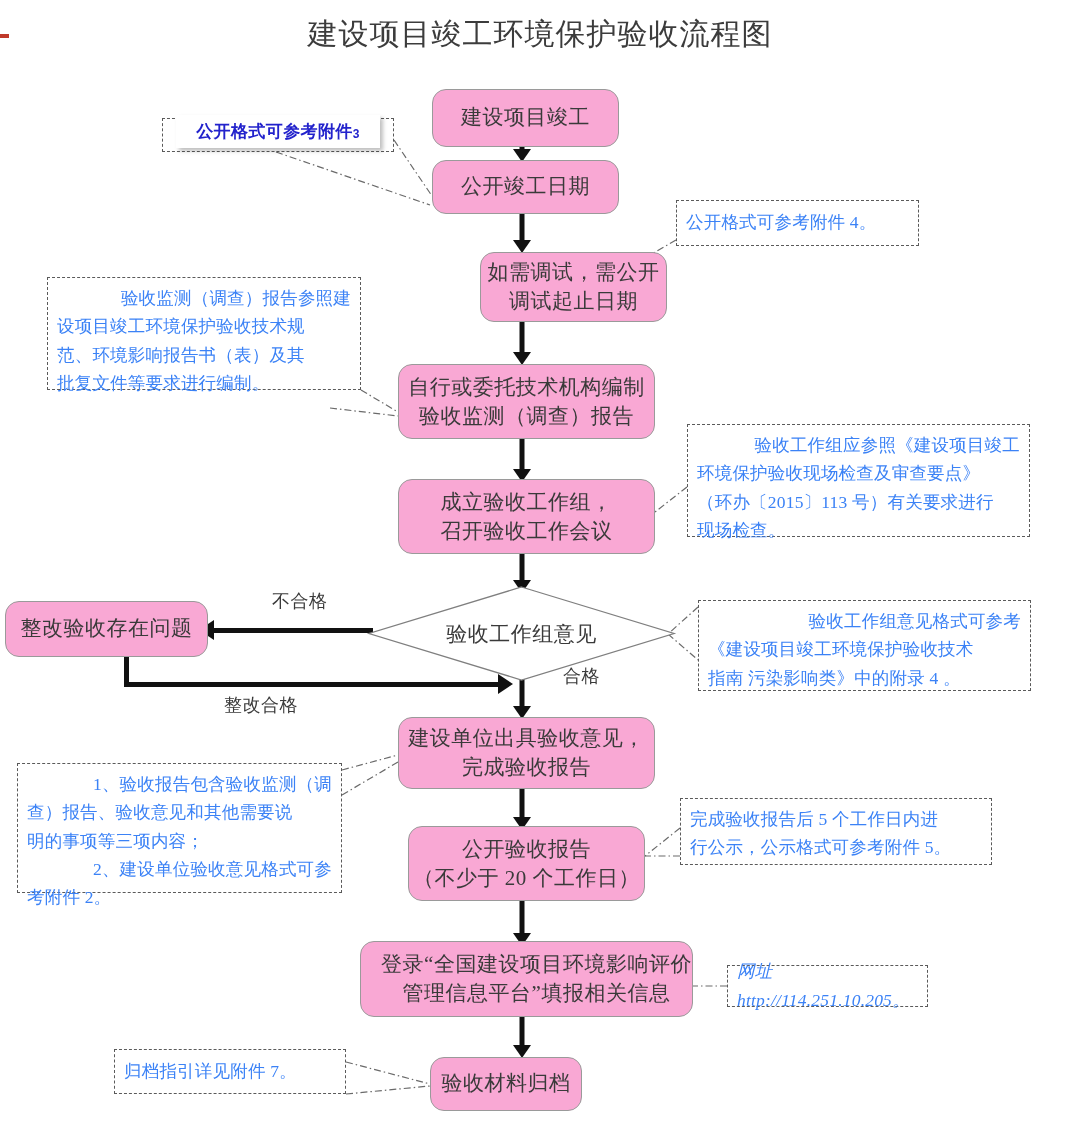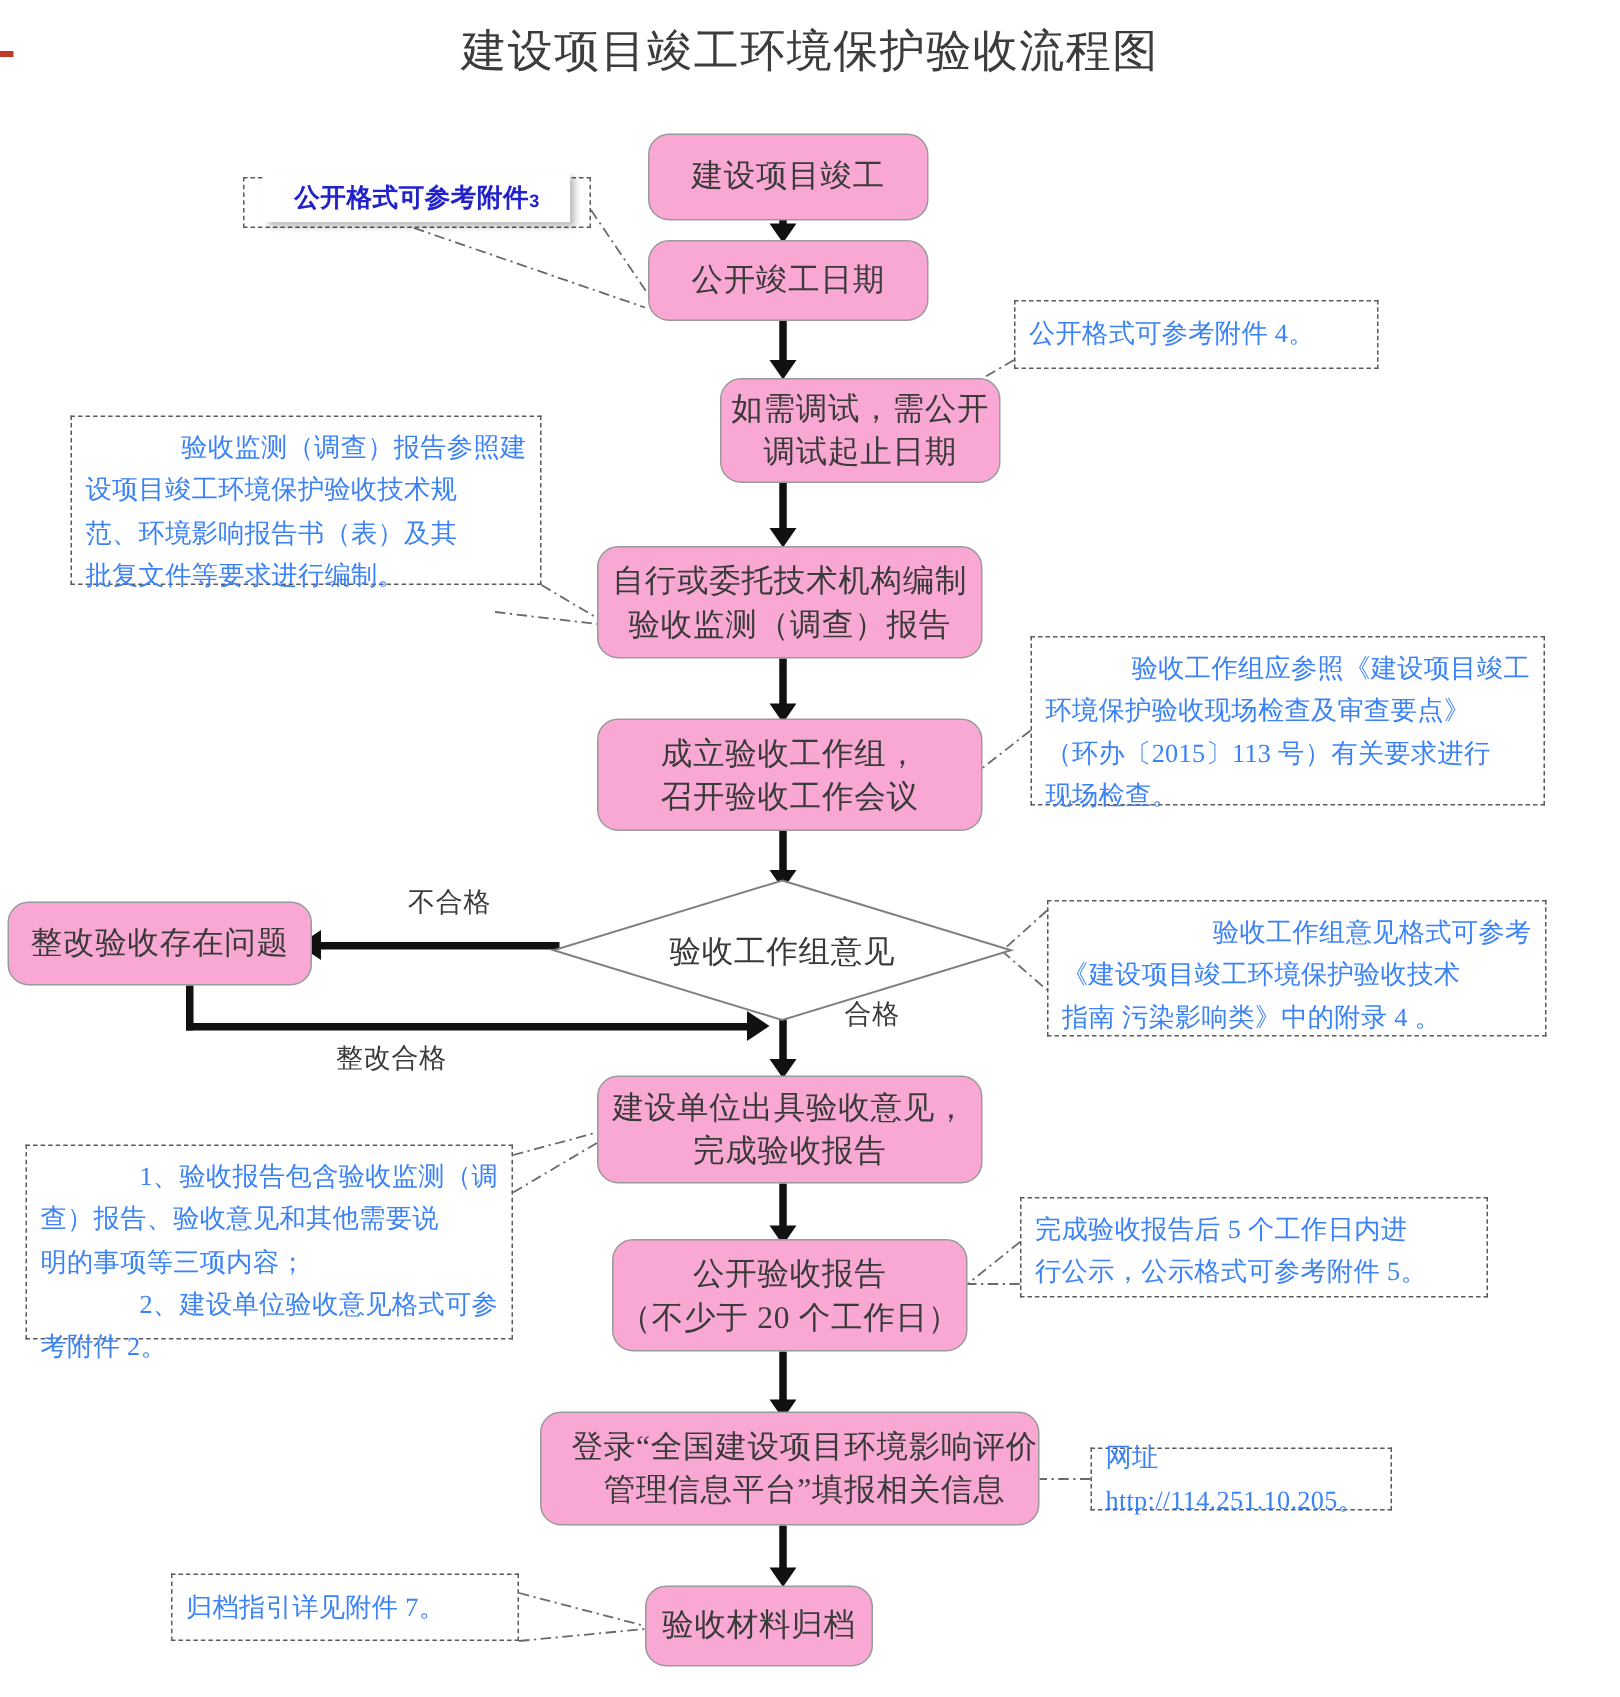--- a/index.html
+++ b/index.html
@@ -370,21 +370,21 @@
 
   <div class="note" style="left:680px; top:798px; width:312px; height:67px;">
     <span class="flat">完成验收报告后 5 个工作日内进</span>
     <span class="flat">行公示，公示格式可参考附件 5。</span>
   </div>
   <svg class="leader" style="left:0; top:0; width:1080px; height:1131px;">
     <line x1="680" y1="828" x2="645" y2="856"></line>
     <line x1="680" y1="856" x2="645" y2="856"></line>
   </svg>
 
-  <div class="note center" style="left:727px; top:965px; width:201px; height:42px;">
+  <div class="note center" style="left:727px; top:965px; width:201px; height:42px;font-style:italic;">
     <span class="flat">网址 http://114.251.10.205。</span>
   </div>
   <svg class="leader" style="left:0; top:0; width:1080px; height:1131px;">
     <line x1="727" y1="986" x2="693" y2="986"></line>
   </svg>
 
   <div class="note center" style="left:114px; top:1049px; width:232px; height:45px;">
     <span class="flat">归档指引详见附件 7。</span>
   </div>
   <svg class="leader" style="left:0; top:0; width:1080px; height:1131px;">

